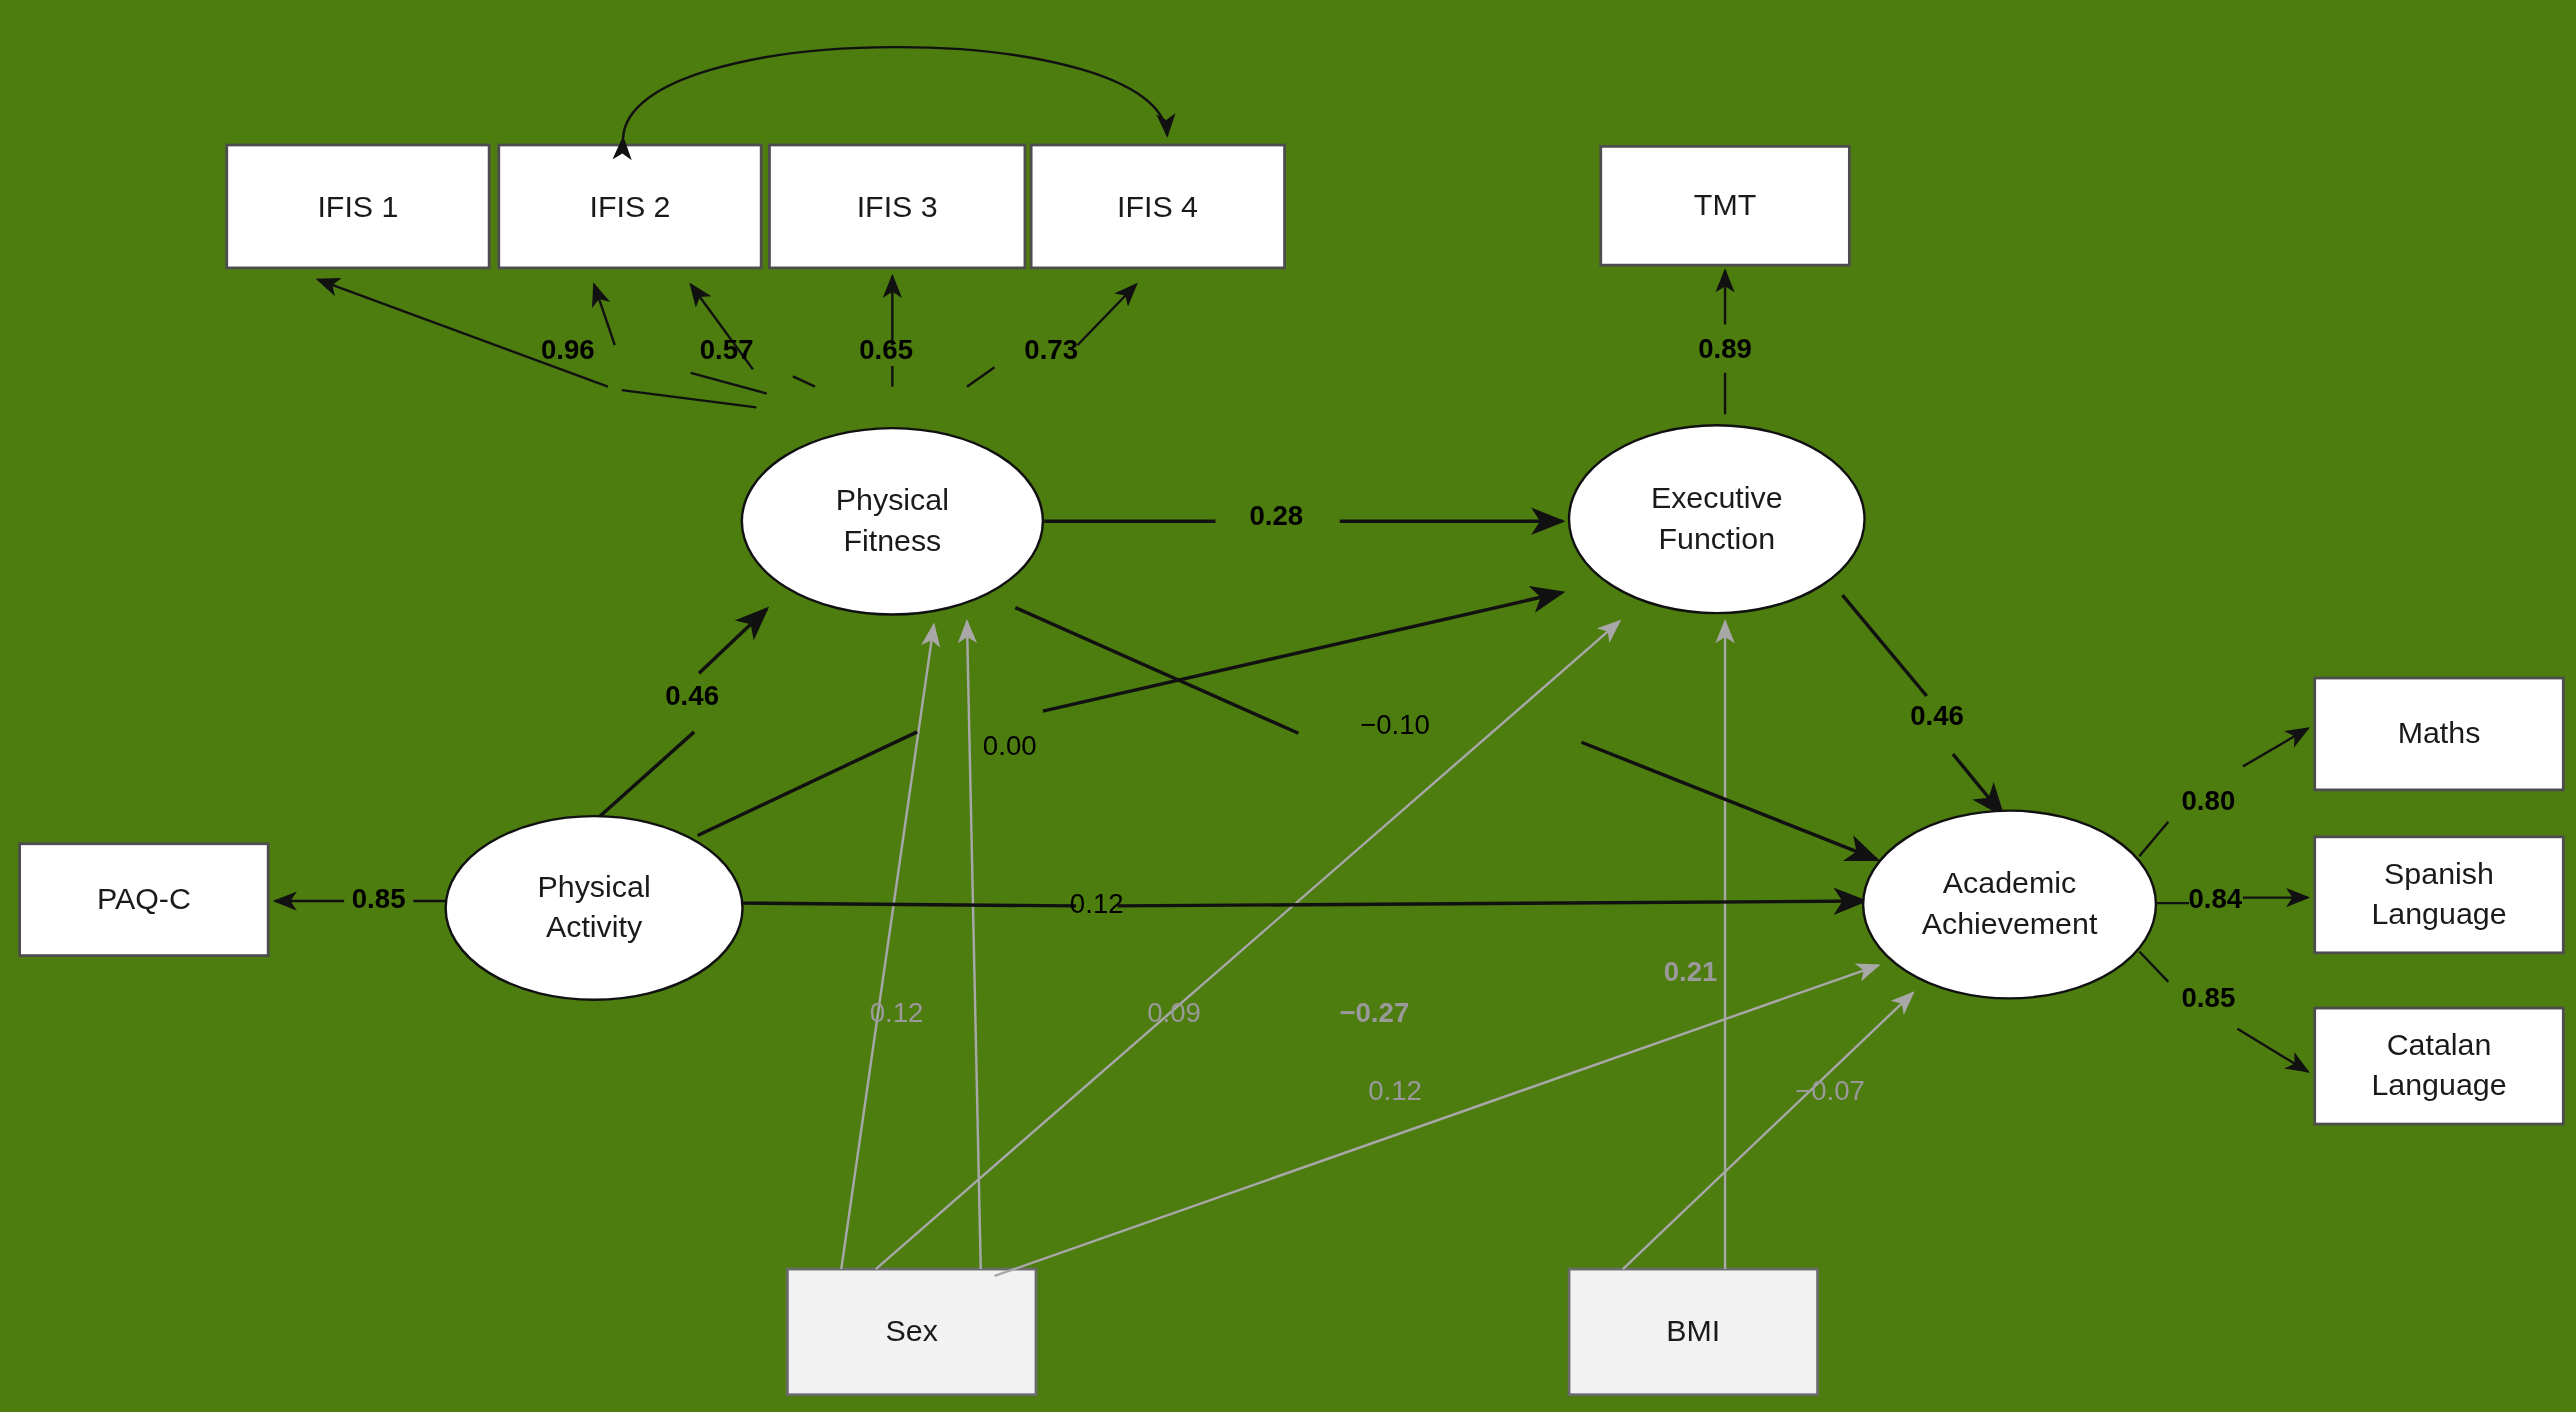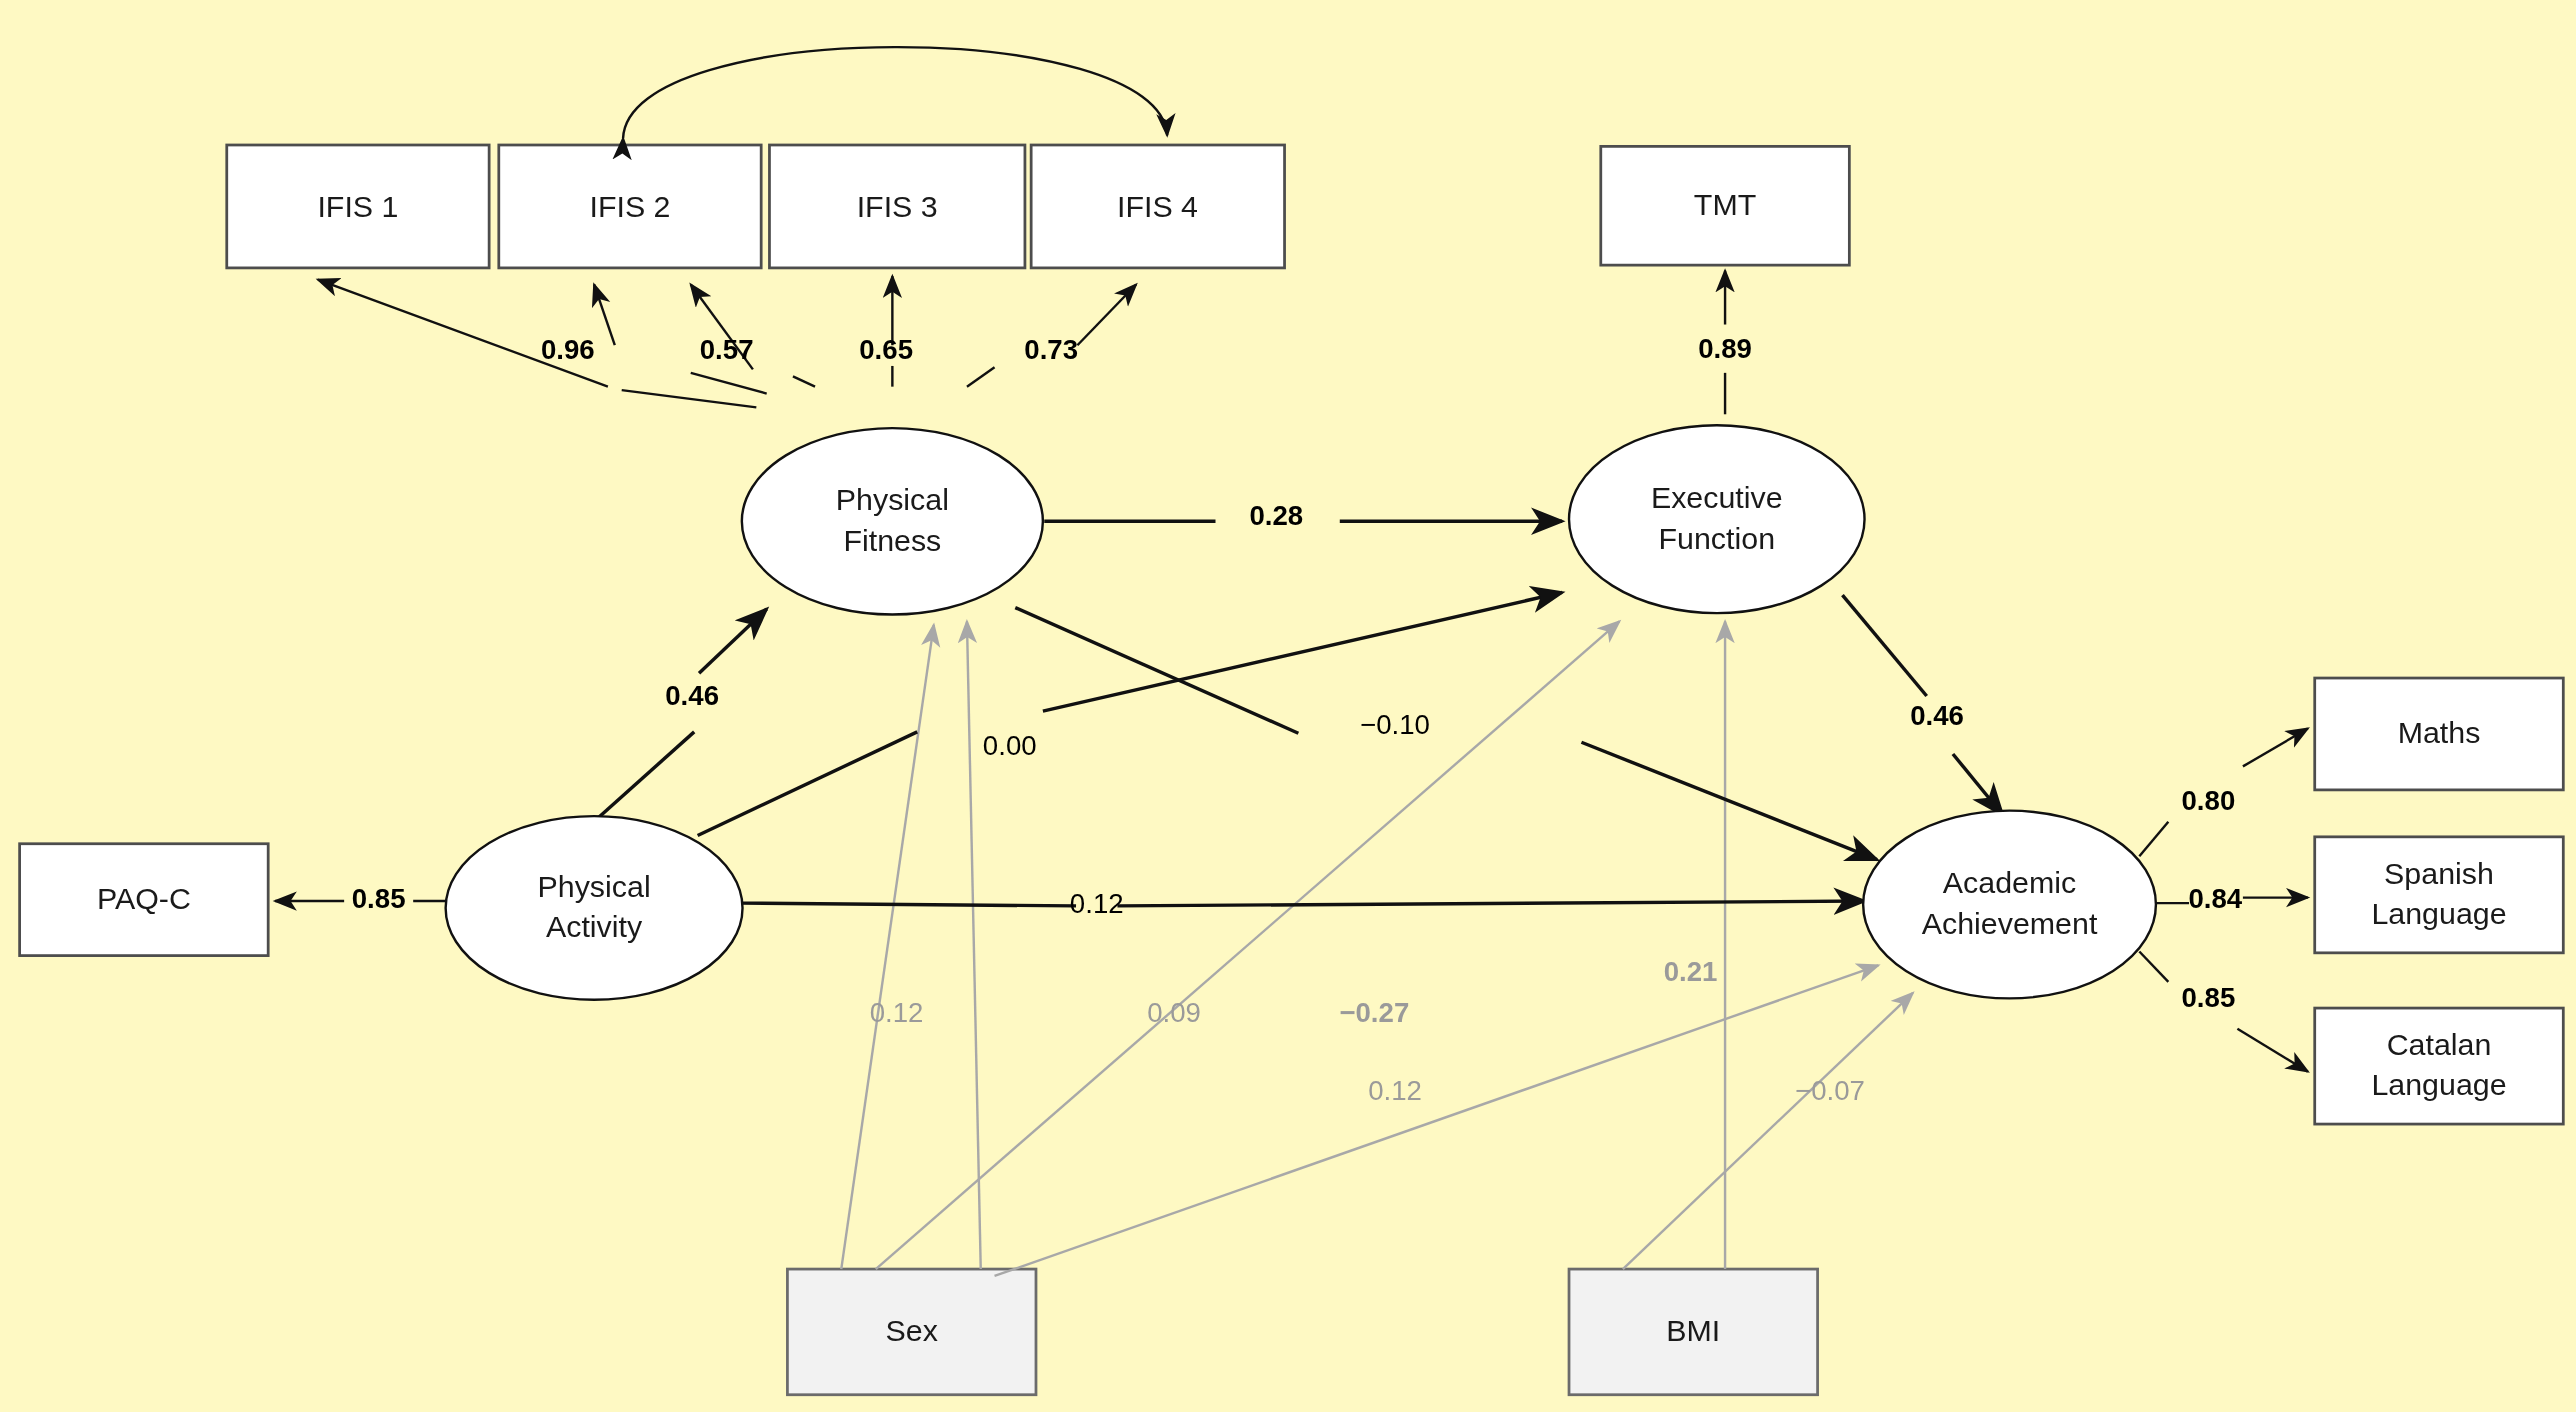--- a/index.html
+++ b/index.html
@@ -1,17 +1,17 @@
 <!DOCTYPE html>
 <html style="font-size:11px"><head>
 <meta charset="utf-8">
 <style>
   html,body{margin:0;padding:0;background:#ffffff;}
   body{font-family:"Liberation Sans", sans-serif;}
-  #stage{position:relative;width:2576px;height:1412px;background:#fef9c3;overflow:hidden;}
+  #stage{position:relative;width:2576px;height:1412px;background:#4d7c0f;overflow:hidden;}
   svg{display:block;width:2576px;height:1412px;}
   .node-label{font-family:"Liberation Sans", sans-serif;font-size:44px;fill:#1a1a1a;text-anchor:middle;dominant-baseline:middle;}
   .coef{font-family:"Liberation Sans", sans-serif;font-size:40px;text-anchor:middle;dominant-baseline:middle;}
   .coef.bold{font-weight:bold;fill:#000000;}
   .coef.plain{font-weight:normal;fill:#000000;}
   .coef.grey{font-weight:normal;fill:#9a9a9a;}
   .coef.greybold{font-weight:bold;fill:#9a9a9a;}
   .boxshape{fill:#ffffff;stroke:#4d4d4d;stroke-width:4;}
   .boxshape.shaded{fill:#f2f2f2;stroke:#6b6b6b;}
   .ellipseshape{fill:#ffffff;stroke:#111111;stroke-width:3.5;}

